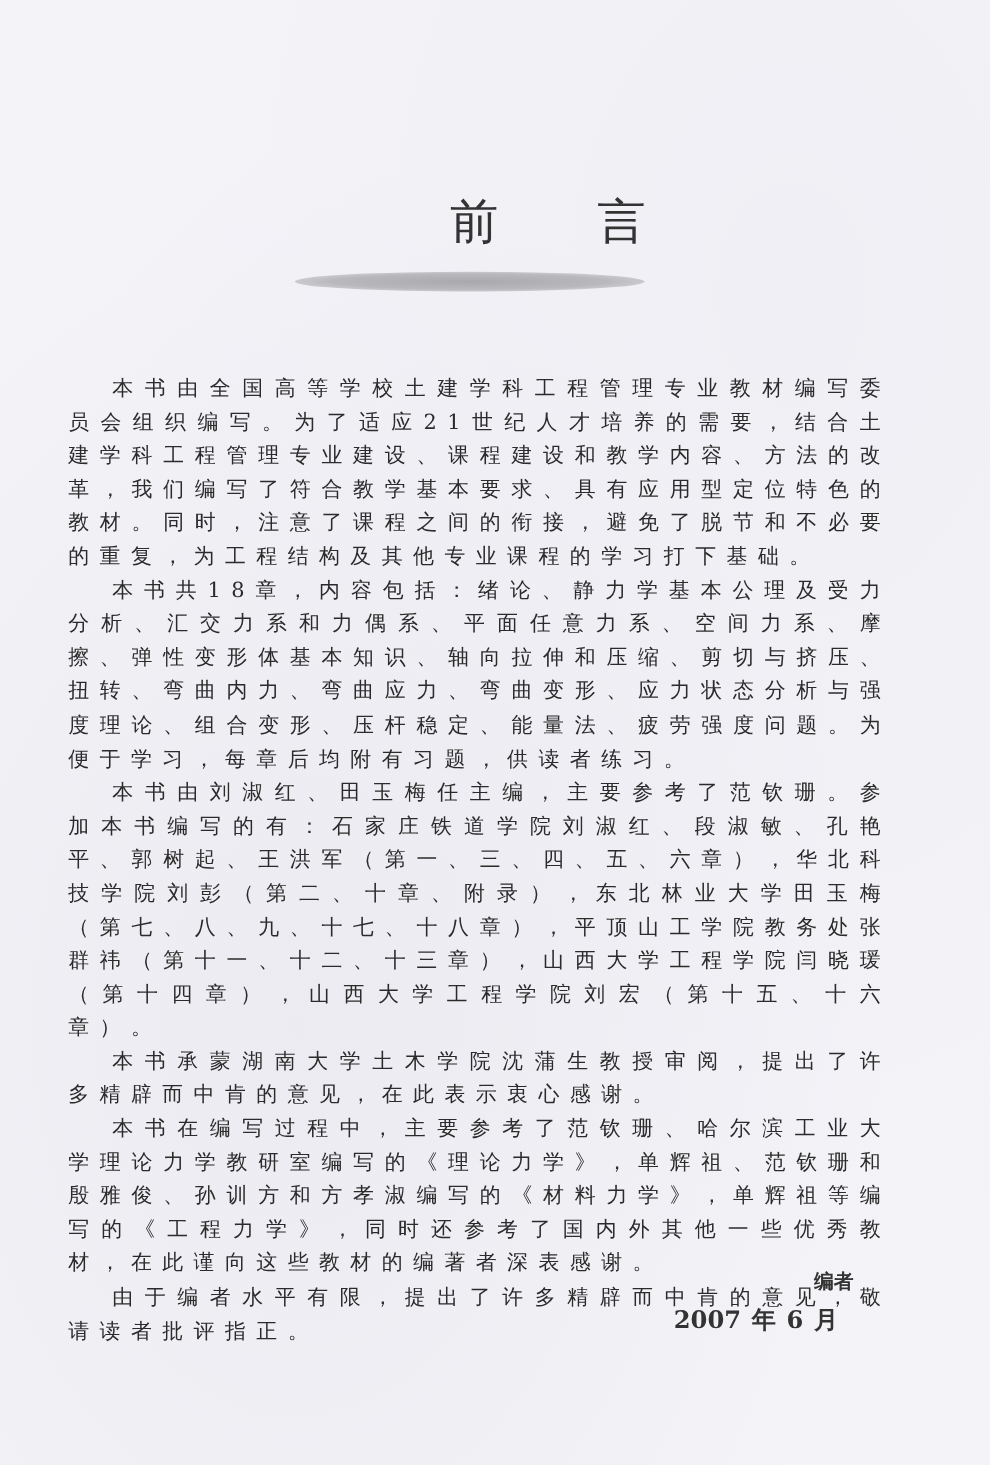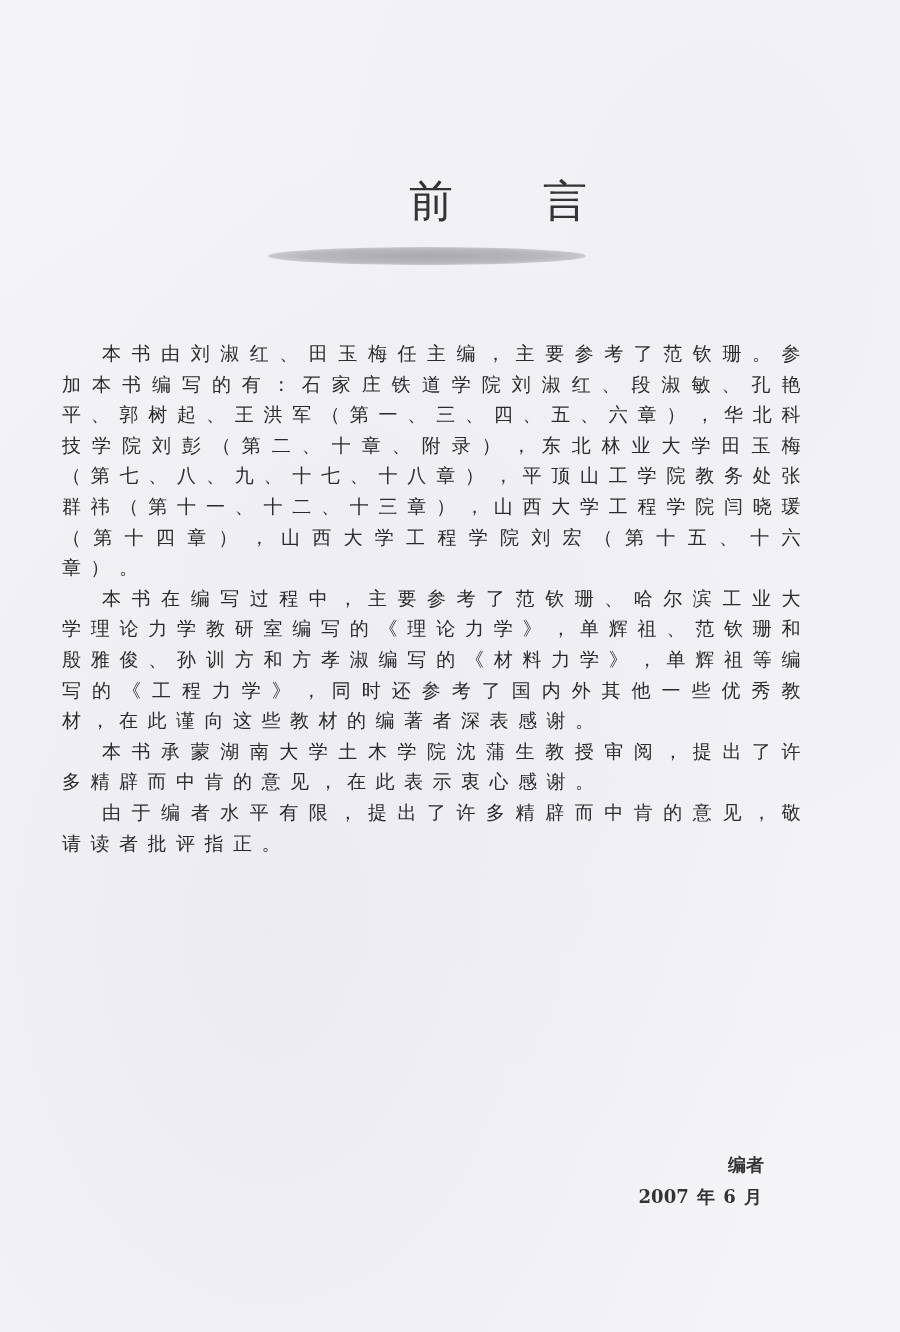--- a/index.html
+++ b/index.html
@@ -54,47 +54,49 @@
       letter-spacing: 9.5px;
       text-align: justify;
       color: #2b2b2b;
     }
     .body-text p {
       margin: 0;
       text-indent: 40px;
     }
     .signature {
       position: absolute;
-      right: 136px;
+      right: 124px;
       top: 1153px;
       font-family: "DejaVu Sans", "Liberation Sans", sans-serif;
       font-weight: bold;
       font-size: 18px;
       color: #333;
     }
     .date {
       position: absolute;
       right: 138px;
       top: 1185px;
       font-family: "DejaVu Serif", "Liberation Serif", serif;
       font-weight: bold;
-      font-size: 18px;
+      font-size: 22px;
       color: #333;
       word-spacing: 2px;
     }
   </style>
 </head>
 <body>
 
 <div class="page">
   <div class="title">前言</div>
   <div class="title-shadow"></div>
 
   <div class="body-text">
+    <p>本书由全国高等学校土建学科工程管理专业教材编写委员会组织编写。为了适应21世纪人才培养的需要，结合土建学科工程管理专业建设、课程建设和教学内容、方法的改革，我们编写了符合教学基本要求、具有应用型定位特色的教材。同时，注意了课程之间的衔接，避免了脱节和不必要的重复，为工程结构及其他专业课程的学习打下基础。</p>
+    <p>本书共18章，内容包括：绪论、静力学基本公理及受力分析、汇交力系和力偶系、平面任意力系、空间力系、摩擦、弹性变形体基本知识、轴向拉伸和压缩、剪切与挤压、扭转、弯曲内力、弯曲应力、弯曲变形、应力状态分析与强度理论、组合变形、压杆稳定、能量法、疲劳强度问题。为便于学习，每章后均附有习题，供读者练习。</p>
     <p>本书由刘淑红、田玉梅任主编，主要参考了范钦珊。参加本书编写的有：石家庄铁道学院刘淑红、段淑敏、孔艳平、郭树起、王洪军（第一、三、四、五、六章），华北科技学院刘彭（第二、十章、附录），东北林业大学田玉梅（第七、八、九、十七、十八章），平顶山工学院教务处张群祎（第十一、十二、十三章），山西大学工程学院闫晓瑗（第十四章），山西大学工程学院刘宏（第十五、十六章）。</p>
+    <p>本书承蒙湖南大学土木学院沈蒲生教授审阅，提出了许多精辟而中肯的意见，在此表示衷心感谢。</p>
     <p>本书在编写过程中，主要参考了范钦珊、哈尔滨工业大学理论力学教研室编写的《理论力学》，单辉祖、范钦珊和殷雅俊、孙训方和方孝淑编写的《材料力学》，单辉祖等编写的《工程力学》，同时还参考了国内外其他一些优秀教材，在此谨向这些教材的编著者深表感谢。</p>
-    <p>本书承蒙湖南大学土木学院沈蒲生教授审阅，提出了许多精辟而中肯的意见，在此表示衷心感谢。</p>
     <p>由于编者水平有限，提出了许多精辟而中肯的意见，敬请读者批评指正。</p>
   </div>
 
   <div class="signature">编者</div>
   <div class="date">2007 年 6 月</div>
 </div>
 
 </body></html>

